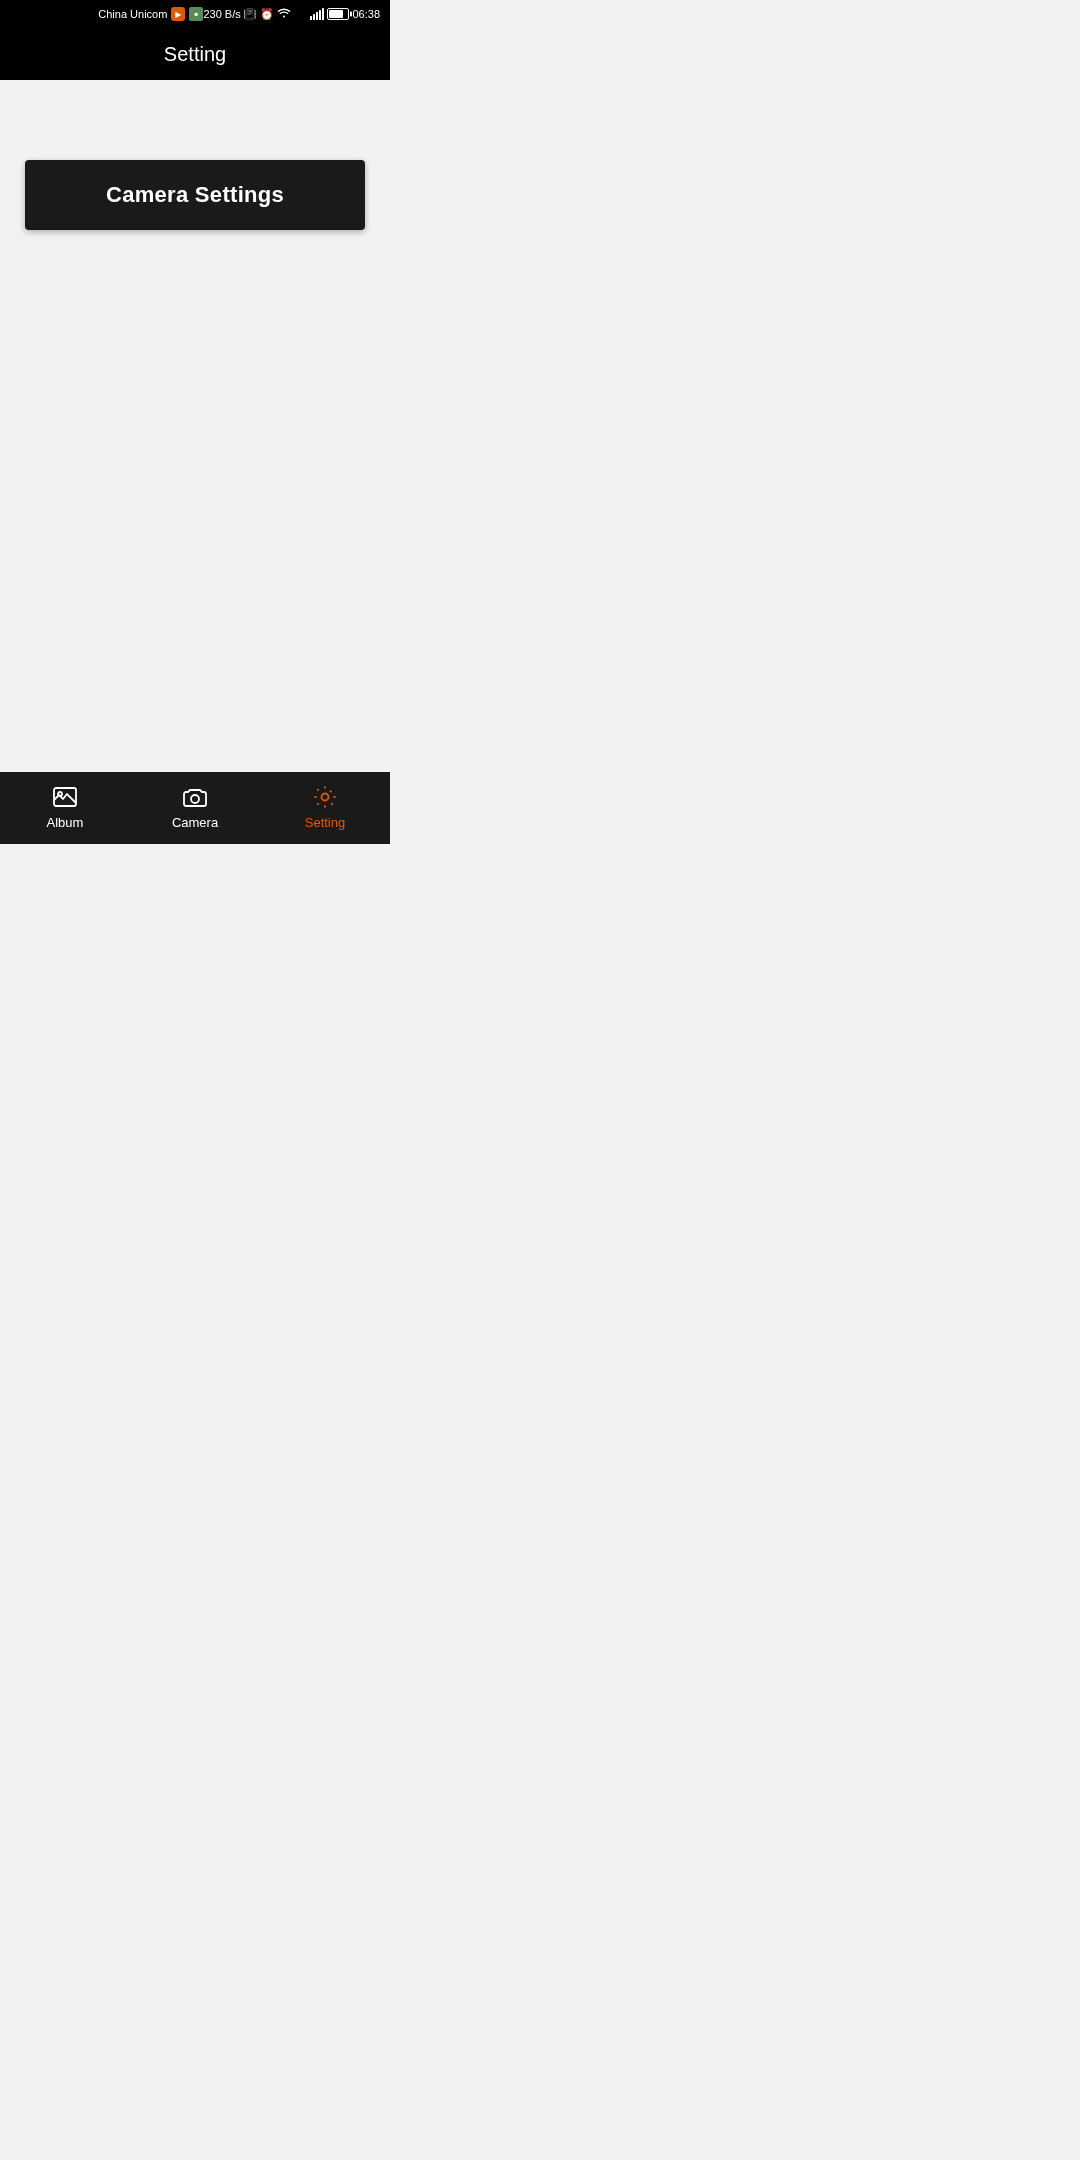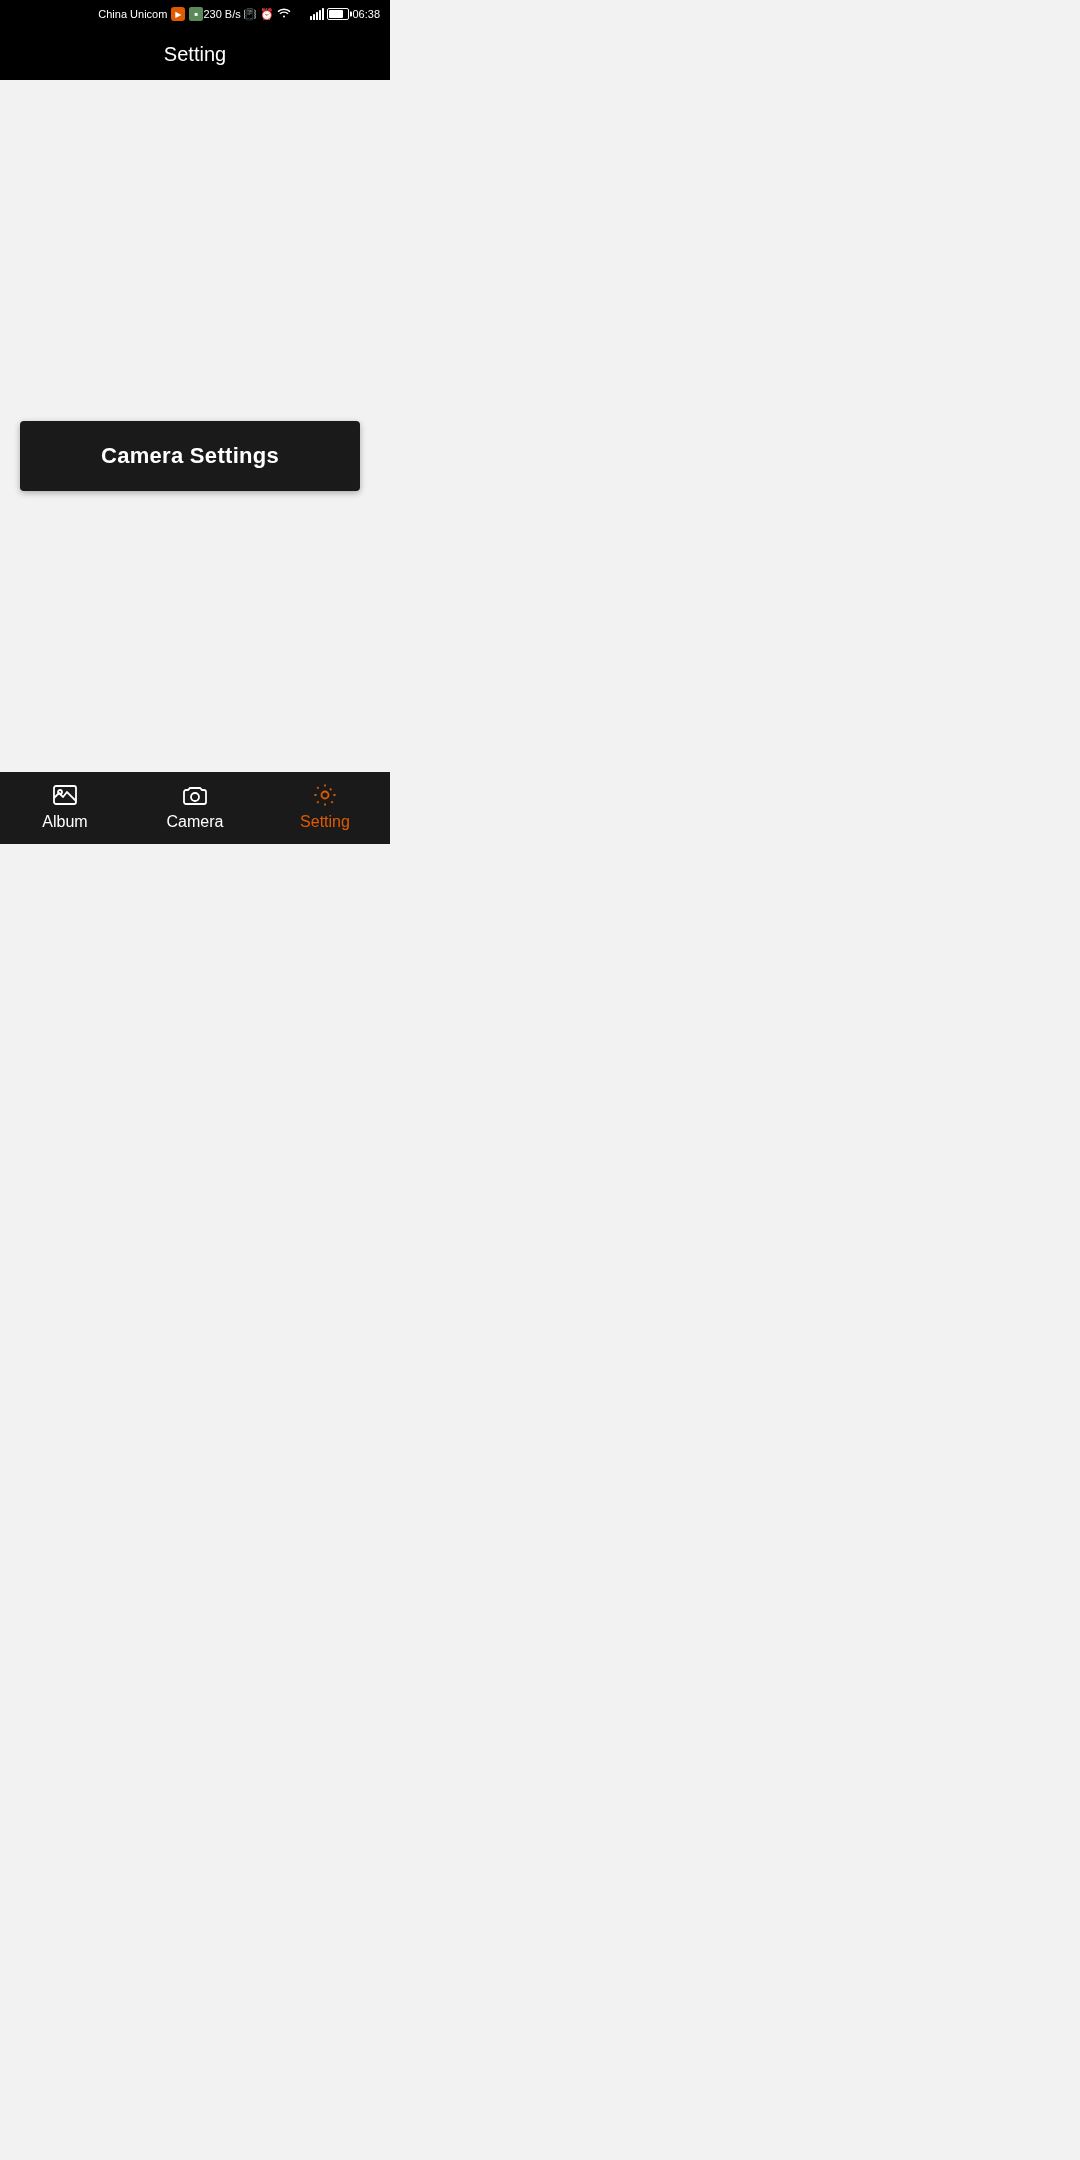--- a/index.html
+++ b/index.html
@@ -115,21 +115,21 @@
       font-size: 20px;
       font-weight: 500;
       color: #fff;
     }
 
     
     .main-content {
       flex: 1;
       background: #f2f2f2;
       display: flex;
-      flex-direction: row;
+      flex-direction: column;
       align-items: center;
       padding: 80px 20px 20px;
       gap: 0;
     }
 
     .menu-button {
       width: 100%;
       max-width: 340px;
       height: 70px;
       background: #1a1a1a;
@@ -172,21 +172,21 @@
 
     .nav-icon {
       width: 28px;
       height: 28px;
       display: flex;
       align-items: center;
       justify-content: center;
     }
 
     .nav-label {
-      font-size: 16px;
+      font-size: 13px;
       color: #fff;
     }
 
     .nav-label.active {
       color: #e05a00;
     }
 
     .nav-icon svg {
       width: 26px;
       height: 26px;

